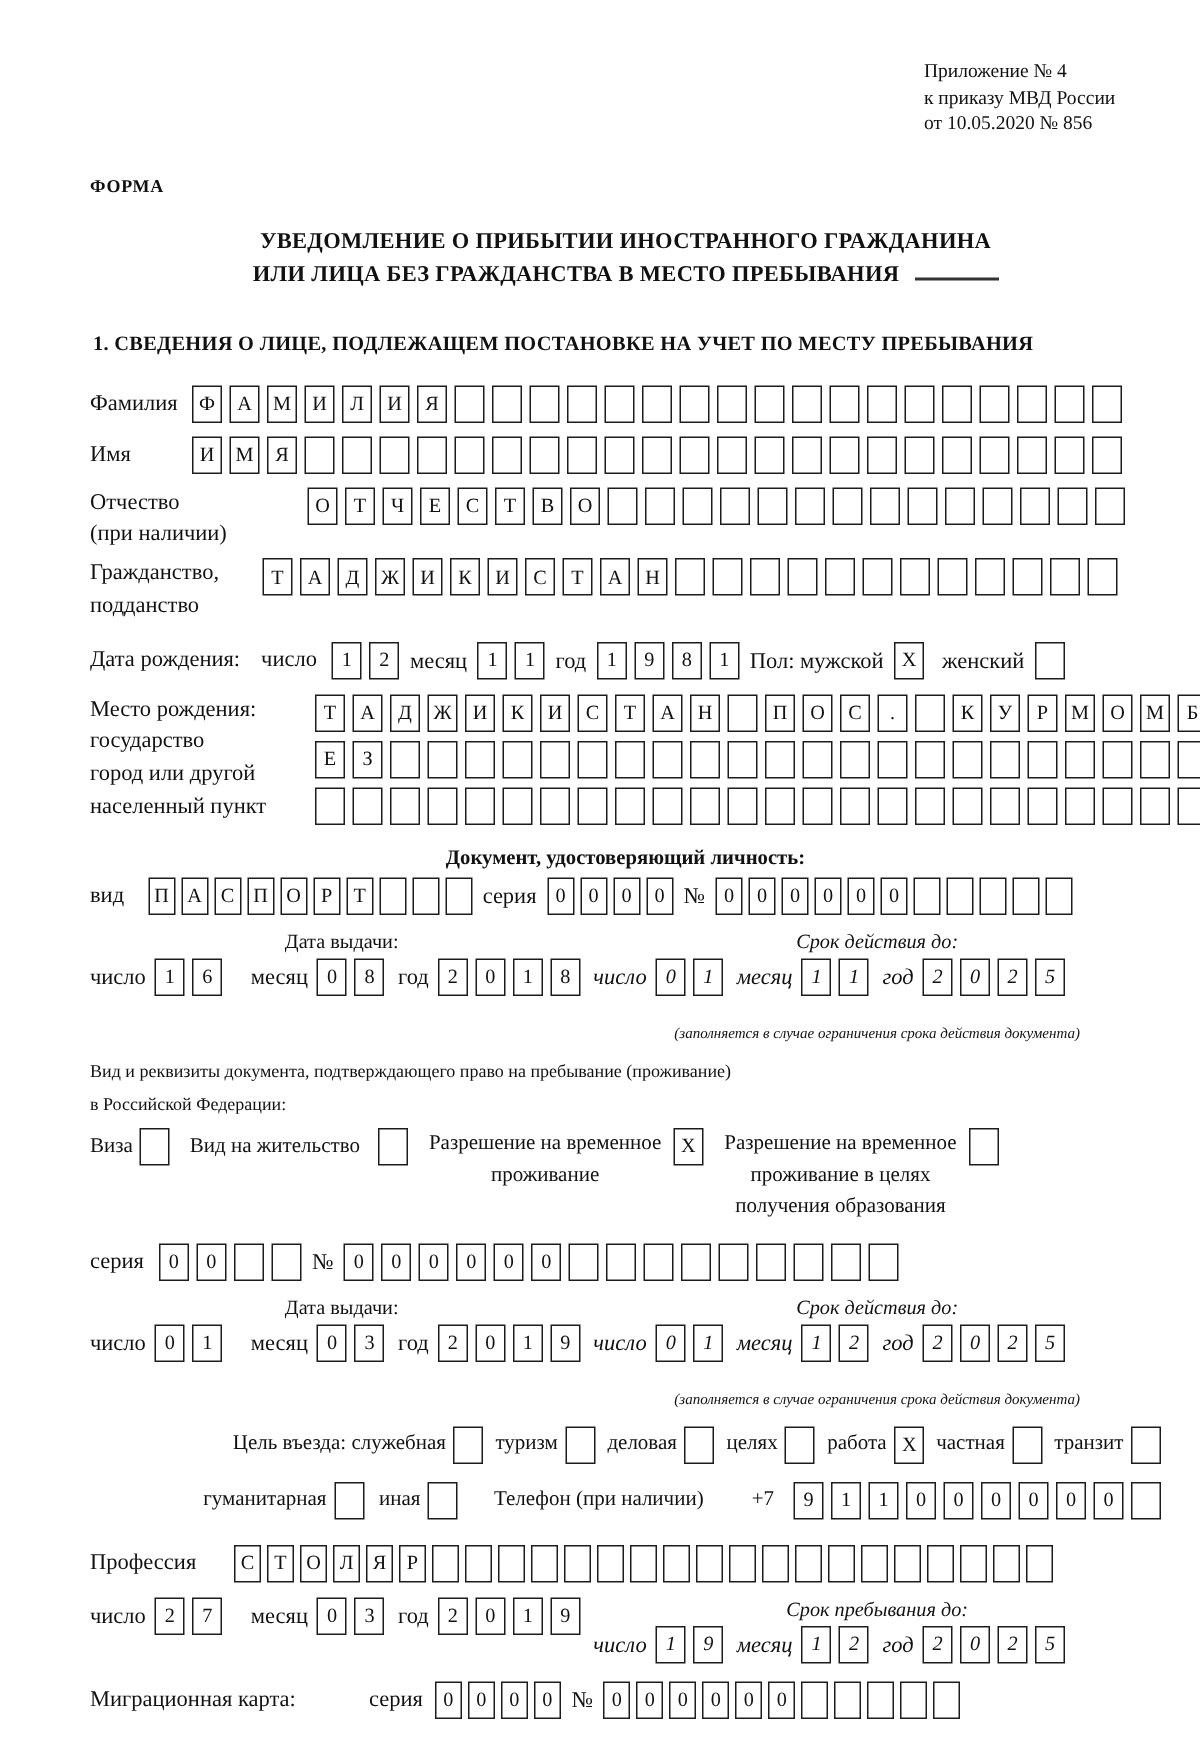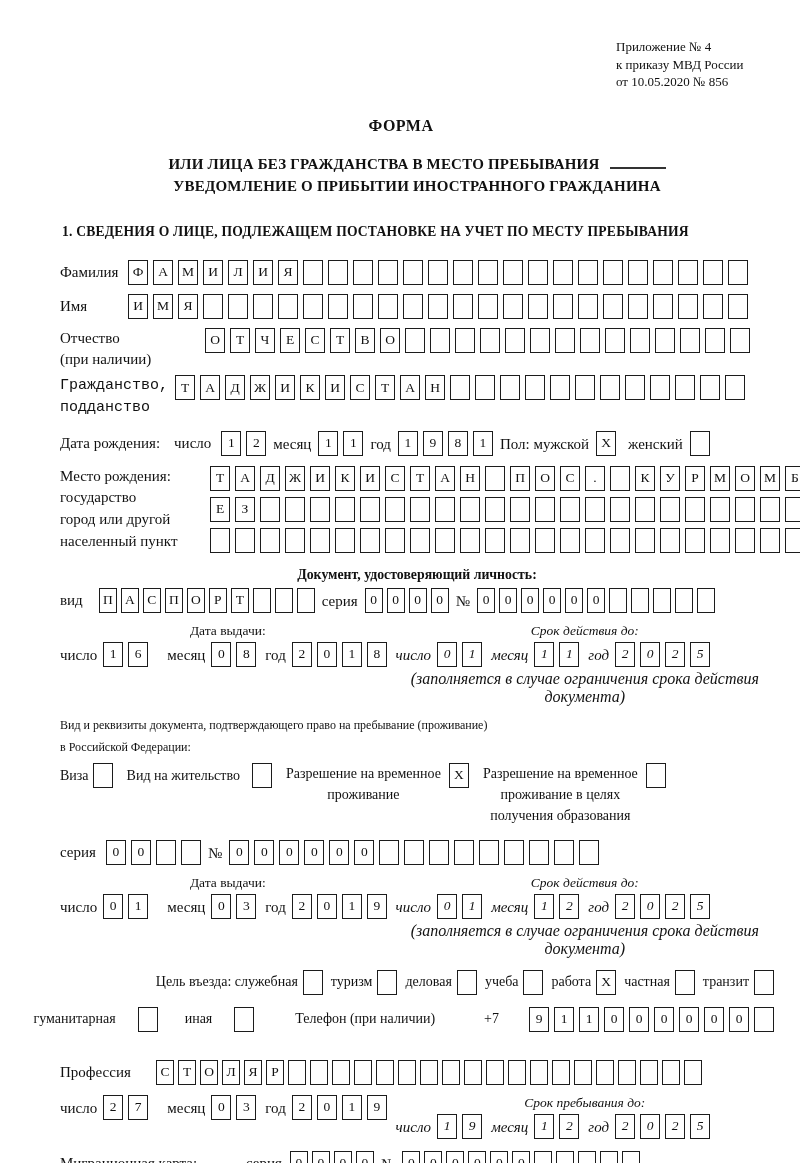--- a/index.html
+++ b/index.html
@@ -6,77 +6,77 @@
   html, body { background: #ffffff; }
   body {
     width: 800px; min-height: 1163px;
     font-family: "Liberation Serif", "DejaVu Serif", serif;
     color: #111; font-size: 14px;
     padding: 38px 26px 20px 60px;
     position: relative;
   }
   .hdr-block { margin-left: 556px; font-size: 13px; line-height: 1.35; }
   .hdr-block .grp2 { margin-top: 6px; }
-  .forma { text-align: center; font-weight: bold; font-size: 16px; margin: 26px 32px 0 0; letter-spacing: .5px; }
+  .forma { text-align: left; font-weight: bold; font-size: 12px; margin: 26px 32px 0 0; letter-spacing: .5px; }
   .title { text-align: center; font-weight: bold; font-size: 15px; line-height: 1.5; margin-top: 18px; letter-spacing: .2px; }
   .blank-line { display: inline-block; width: 56px; border-bottom: 2px solid #333; margin-left: 10px; vertical-align: baseline; }
   .sec-heading { font-weight: bold; font-size: 13.6px; margin: 26px 0 0 2px; letter-spacing: .2px; }
 
   .row { display: flex; align-items: flex-start; margin-top: 9px; }
   .lbl { font-size: 15px; line-height: 1.45; flex: none; }
   .cells { display: flex; gap: 5px; flex: none; }
   .cell {
     width: 20px; height: 25px; flex: none;
     border: 1.6px solid #1c1c1c;
     display: flex; align-items: center; justify-content: center;
     font-size: 13.5px; background: #fff;
   }
   .cells.sm .cell { width: 18px; }
   .cells.sm { gap: 4px; }
   .w68 { width: 68px; }
   .w145 { width: 145px; }
-  .w115 { width: 115px; font-family: Liberation Mono, monospace; }
+  .w115 { width: 115px; }
   .mt2 { margin-top: 2px; }
   .inline-lbl { margin: 0 7px; padding-top: 3px; }
   .stack { display: flex; flex-direction: column; gap: 6px; }
   .center-bold { text-align: center; font-weight: bold; font-size: 13.8px; margin-top: 14px; }
 
   .dates-row { display: flex; margin-top: 10px; }
   .dates-row .dleft { width: 47%; }
   .dates-row .dright { width: 53%; font-style: italic; }
   .date-title { text-align: center; font-size: 13.5px; margin-bottom: 3px; }
   .date-line { display: flex; align-items: flex-start; }
   .date-line .lbl { padding-top: 3px; margin-right: 6px; }
   .date-line .cells { margin-right: 9px; }
-  .date-note { font-size: 16px; text-align: center; margin-top: 3px; }
+  .date-note { font-size: 10px; text-align: center; margin-top: 20px; }
 
   .plain-line { margin-top: 10px; font-size: 12px; line-height: 1.55; }
   .permit-row { display: flex; align-items: flex-start; margin-top: 6px; }
   .permit-row .opt { display: flex; align-items: flex-start; margin-right: 14px; }
   .permit-row .opt .optlbl { text-align: center; line-height: 1.5; margin-right: 8px; }
 
   .purpose-row { display: flex; align-items: center; margin-top: 12px; flex-wrap: nowrap; justify-content: flex-end; }
   .purpose-row .plbl { margin-right: 5px; white-space: nowrap; }
-  .indent { margin-left: 62px; gap: 17px; }
+  .indent { margin-left: 62px; }
   .phone-cells { margin-left: 8px; }
 </style>
 </head>
 <body>
 
 <div class="hdr-block">
   <div>Приложение № 4</div>
   <div>к приказу МВД России</div>
   <div>от 10.05.2020 № 856</div>
 </div>
 
 <div class="forma">ФОРМА</div>
 
 <div class="title">
+  <div>УВЕДОМЛЕНИЕ О ПРИБЫТИИ ИНОСТРАННОГО ГРАЖДАНИНА</div>
   <div><span>ИЛИ ЛИЦА БЕЗ ГРАЖДАНСТВА В МЕСТО ПРЕБЫВАНИЯ</span><span class="blank-line"></span></div>
-  <div>УВЕДОМЛЕНИЕ О ПРИБЫТИИ ИНОСТРАННОГО ГРАЖДАНИНА</div>
 </div>
 
 <div class="sec-heading">1. СВЕДЕНИЯ О ЛИЦЕ, ПОДЛЕЖАЩЕМ ПОСТАНОВКЕ НА УЧЕТ ПО МЕСТУ ПРЕБЫВАНИЯ</div>
 
 <div class="row" style="margin-top:20px">
   <span class="lbl w68 mt2">Фамилия</span>
   <span class="cells">
       <span class="cell">Ф</span>
       <span class="cell">А</span>
       <span class="cell">М</span>
@@ -523,21 +523,21 @@
       <span class="cell"></span>
     </span>
   <span class="plbl">туризм</span>
   <span class="cells" style="margin-right:8px">
       <span class="cell"></span>
     </span>
   <span class="plbl">деловая</span>
   <span class="cells" style="margin-right:8px">
       <span class="cell"></span>
     </span>
-  <span class="plbl">учеба</span>
+  <span class="plbl">целях</span>
   <span class="cells" style="margin-right:8px">
       <span class="cell"></span>
     </span>
   <span class="plbl">работа</span>
   <span class="cells" style="margin-right:8px">
       <span class="cell">X</span>
     </span>
   <span class="plbl">частная</span>
   <span class="cells" style="margin-right:8px">
       <span class="cell"></span>
@@ -566,21 +566,21 @@
       <span class="cell">0</span>
       <span class="cell">0</span>
       <span class="cell">0</span>
       <span class="cell">0</span>
       <span class="cell">0</span>
       <span class="cell">0</span>
       <span class="cell"></span>
     </span>
 </div>
 
-<div class="row" style="margin-top:28px">
+<div class="row" style="margin-top:17px">
   <span class="lbl mt2" style="width:96px">Профессия</span>
   <span class="cells sm">
       <span class="cell">С</span>
       <span class="cell">Т</span>
       <span class="cell">О</span>
       <span class="cell">Л</span>
       <span class="cell">Я</span>
       <span class="cell">Р</span>
       <span class="cell"></span>
       <span class="cell"></span>

